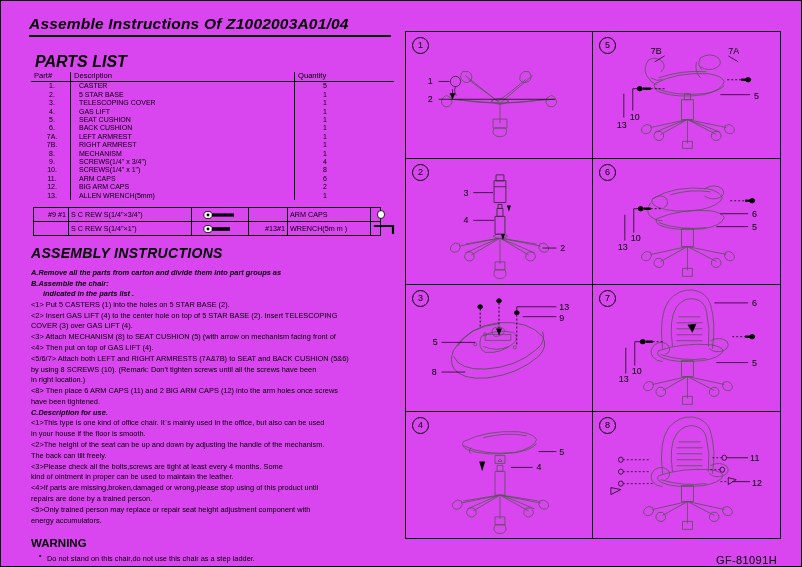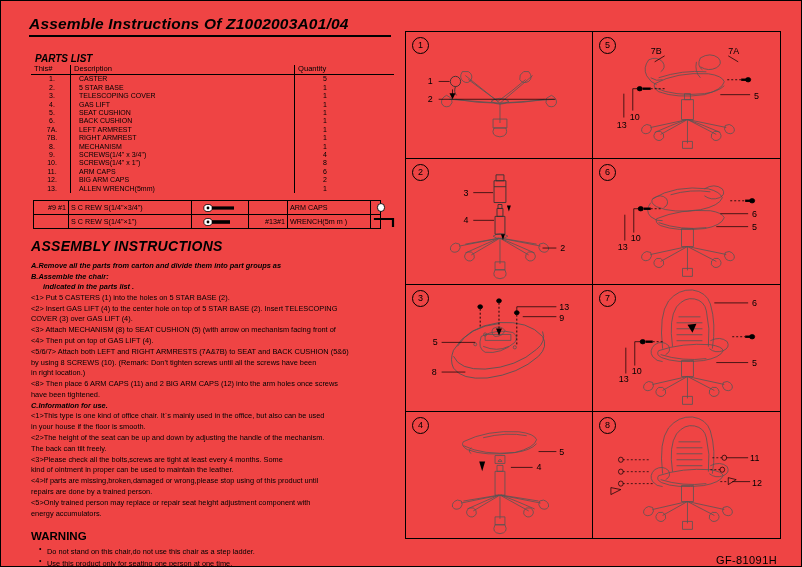--- a/index.html
+++ b/index.html
@@ -13,21 +13,21 @@
     font-family: "Liberation Sans", sans-serif;
     color: #000;
     overflow: hidden;
   }
   #page {
     position: relative;
     width: 802px;
     height: 567px;
     box-sizing: border-box;
     border: 1px solid #000;
-    background: #ef4444;
+    background: #d946ef;
   }
 
   
   #left-col {
     position: absolute;
     left: 22px;
     top: 14px;
     width: 368px;
     height: 540px;
   }
@@ -35,21 +35,21 @@
     font-size: 15.5px;
     font-weight: bold;
     font-style: italic;
     letter-spacing: 0.2px;
     border-bottom: 2px solid #000;
     padding-bottom: 2px;
     margin: 0 0 3px 6px;
     white-space: nowrap;
   }
   .section-head {
-    font-size: 10px;
+    font-size: 16px;
     font-weight: bold;
     font-style: italic;
     margin: 16px 0 1px 12px;
   }
 
   
   table.parts {
     border-collapse: collapse;
     width: 352px;
     margin-left: 8px;
@@ -217,21 +217,21 @@
 
   <div id="left-col">
 
     <div class="doc-title">Assemble Instructions Of  Z1002003A01/04</div>
 
     <div class="section-head">PARTS   LIST</div>
 
     <table class="parts">
       <thead>
         <tr>
-          <th class="c-part">This#</th>
+          <th class="c-part">Part#</th>
           <th class="c-desc">Description</th>
           <th class="c-qty">Quantity</th>
         </tr>
       </thead>
       <tbody>
         <tr>
           <td class="c-part">1.</td>
           <td class="c-desc">CASTER</td>
           <td class="c-qty">5</td>
         </tr>
@@ -354,21 +354,21 @@
     <div class="step">&lt;2&gt; Insert GAS LIFT (4) to the center hole on top of 5 STAR BASE (2). Insert TELESCOPING</div>
     <div class="step cont">COVER (3) over GAS LIFT (4).</div>
     <div class="step">&lt;3&gt; Attach MECHANISM (8) to SEAT CUSHION (5) (with arrow on mechanism facing front of</div>
     <div class="step">&lt;4&gt; Then put on top of GAS LIFT (4).</div>
     <div class="step">&lt;5/6/7&gt; Attach both LEFT and RIGHT ARMRESTS (7A&amp;7B) to SEAT and BACK CUSHION (5&amp;6)</div>
     <div class="step cont">by using 8 SCREWS (10). (Remark: Don't tighten screws until all the screws have been</div>
     <div class="step cont">in right location.)</div>
     <div class="step">&lt;8&gt; Then place 6 ARM CAPS (11) and 2 BIG ARM CAPS (12) into the arm holes once screws</div>
     <div class="step cont">have been tightened.</div>
 
-    <div class="para bold-it">C.Information for use.</div>
+    <div class="para bold-it">C.Description for use.</div>
 
     <div class="step">&lt;1&gt;This type is one kind of office chair. It`s mainly used in the office, but  also can be used</div>
     <div class="step ind">in your house if the floor is smooth.</div>
     <div class="step">&lt;2&gt;The height of the seat can be up and down by adjusting the handle of the mechanism.</div>
     <div class="step ind">The back can tilt freely.</div>
     <div class="step">&lt;3&gt;Please check all the bolts,screws are tight at least every 4 months. Some</div>
     <div class="step ind">kind of ointment in proper can be used to maintain the leather.</div>
     <div class="step">&lt;4&gt;If parts are missing,broken,damaged or wrong,please stop using of this product until</div>
     <div class="step ind">repairs are done by a trained person.</div>
     <div class="step">&lt;5&gt;Only trained person may replace or repair seat height adjustment component with</div>

